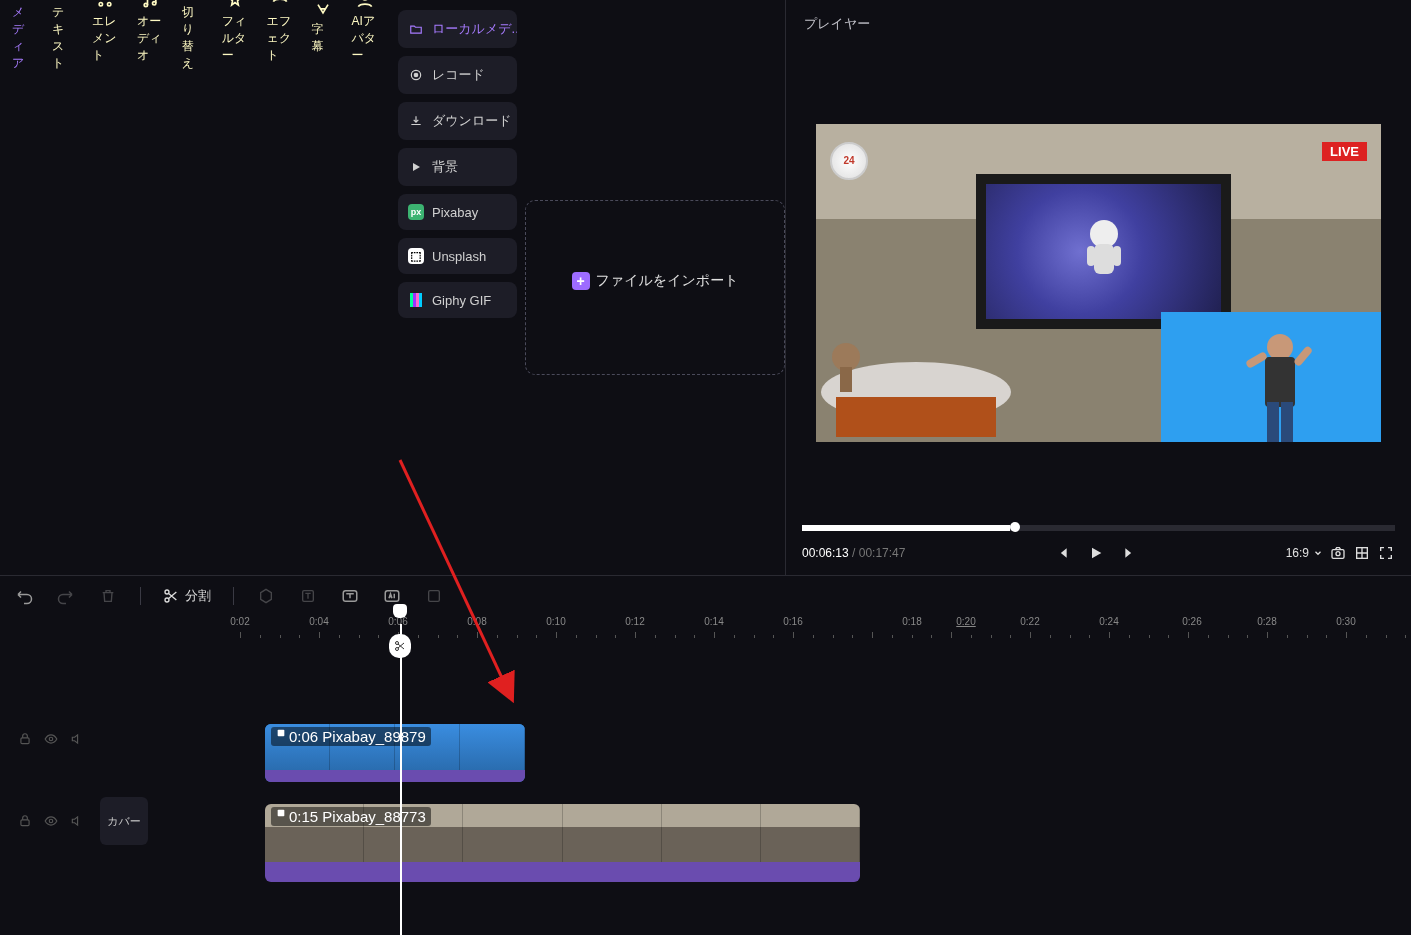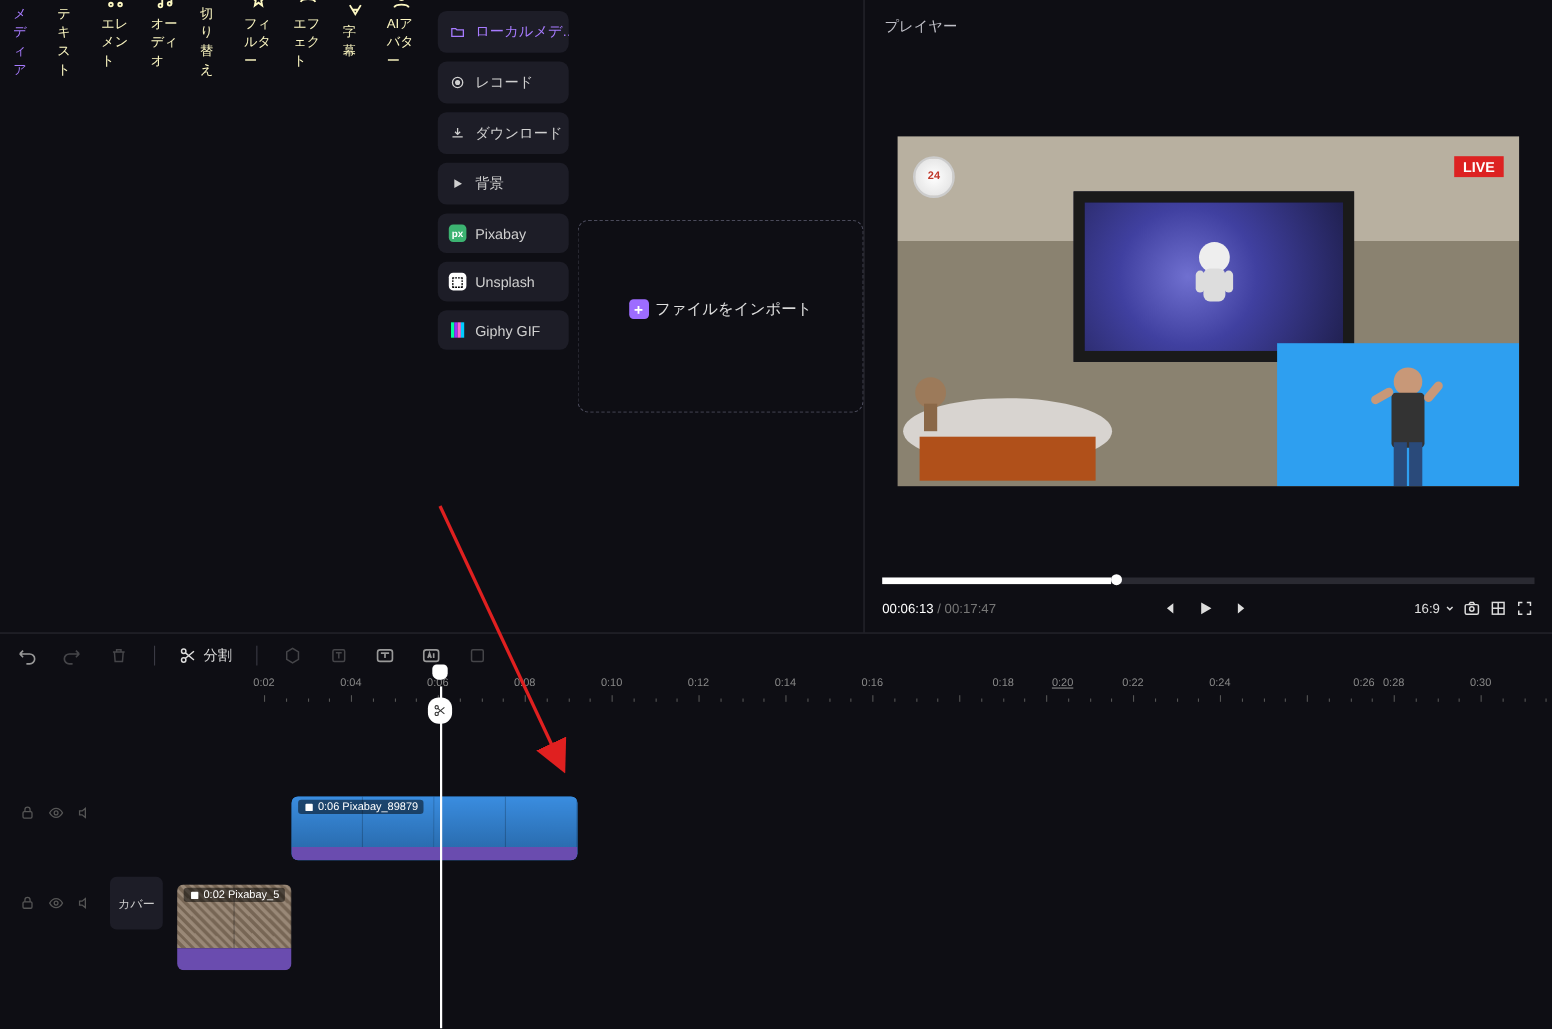--- a/index.html
+++ b/index.html
@@ -322,23 +322,23 @@
 .clip-overlay {
   background: #2a7fd0;
   top: 80px;
 }
 .clip-label {
   position: absolute;
   top: 3px; left: 6px;
   background: rgba(0,0,0,0.5);
   padding: 1px 5px;
   border-radius: 3px;
-  font-size: 10px;
-  display: flex;
-  align-items: flex-end;
+  font-size: 15px;
+  display: flex;
+  align-items: flex-start;
   gap: 3px;
   color: #fff;
   z-index: 2;
 }
 .clip-body-purple {
   position:absolute; bottom:0; left:0; right:0; height:12px;
   background: #6a4caf;
 }
 .clip-thumbs {
   position:absolute; inset:0 0 12px 0;
@@ -707,21 +707,21 @@
       <span class="ruler-mark" style="left: 870px;">0:22</span>
       <span class="ruler-tick" style="left: 870px;"></span>
       <span class="ruler-tick minor" style="left: 889.75px;"></span>
       <span class="ruler-tick minor" style="left: 909.5px;"></span>
       <span class="ruler-tick minor" style="left: 929.25px;"></span>
       <span class="ruler-mark" style="left: 949px;">0:24</span>
       <span class="ruler-tick" style="left: 949px;"></span>
       <span class="ruler-tick minor" style="left: 968.75px;"></span>
       <span class="ruler-tick minor" style="left: 988.5px;"></span>
       <span class="ruler-tick minor" style="left: 1008.25px;"></span>
-      <span class="ruler-mark" style="left: 1080px;">0:26</span>
+      <span class="ruler-mark" style="left: 1032px;">0:26</span>
       <span class="ruler-tick" style="left: 1028px;"></span>
       <span class="ruler-tick minor" style="left: 1047.75px;"></span>
       <span class="ruler-tick minor" style="left: 1067.5px;"></span>
       <span class="ruler-tick minor" style="left: 1087.25px;"></span>
       <span class="ruler-mark" style="left: 1107px;">0:28</span>
       <span class="ruler-tick" style="left: 1107px;"></span>
       <span class="ruler-tick minor" style="left: 1126.75px;"></span>
       <span class="ruler-tick minor" style="left: 1146.5px;"></span>
       <span class="ruler-tick minor" style="left: 1166.25px;"></span>
       <span class="ruler-mark" style="left: 1186px;">0:30</span>
@@ -782,31 +782,35 @@
         <span class="track-ctrl"><svg viewBox="0 0 24 24" fill="none" stroke="currentColor" stroke-width="2">
               <path d="M2 12s4-7 10-7 10 7 10 7-4 7-10 7-10-7-10-7z"></path>
               <circle cx="12" cy="12" r="3"></circle>
             </svg></span>
         <span class="track-ctrl"><svg viewBox="0 0 24 24" fill="none" stroke="currentColor" stroke-width="2">
               <path d="M4 9v6h4l5 4V5L8 9z"></path>
             </svg></span>
       </div>
       <div class="cover-btn">カバー</div>
     </div>
-    <div class="clip" id="clip-main1" style="top: 160px; height: 78px; left: 161px; width: 104px;">
+    <div class="clip" id="clip-main2" style="top: 160px; height: 78px; left: 265px; width: 595px;">
       <div class="clip-thumbs" style="bottom:20px">
-          <div class="thumb crowd"></div>
-          <div class="thumb crowd"></div>
+          <div class="thumb studio"></div>
+          <div class="thumb studio"></div>
+          <div class="thumb studio"></div>
+          <div class="thumb studio"></div>
+          <div class="thumb studio"></div>
+          <div class="thumb studio"></div>
         </div>
       <div class="clip-audio"></div>
       <div class="clip-label">
           <svg width="10" height="10" fill="#fff" viewBox="0 0 24 24">
             <rect x="4" y="4" width="16" height="16" rx="2"></rect>
           </svg>
-          <span>0:02 Pixabay_5</span>
+          <span>0:15 Pixabay_88773</span>
         </div>
     </div>
 
   </div>
 </div>
 
 <svg class="red-arrow" style="left:390px;top:450px" width="140" height="260">
   <defs>
       <marker id="ah" markerWidth="10" markerHeight="10" refX="7" refY="5" orient="auto">
         <path d="M0 0L10 5L0 10z" fill="#e02020"></path>

